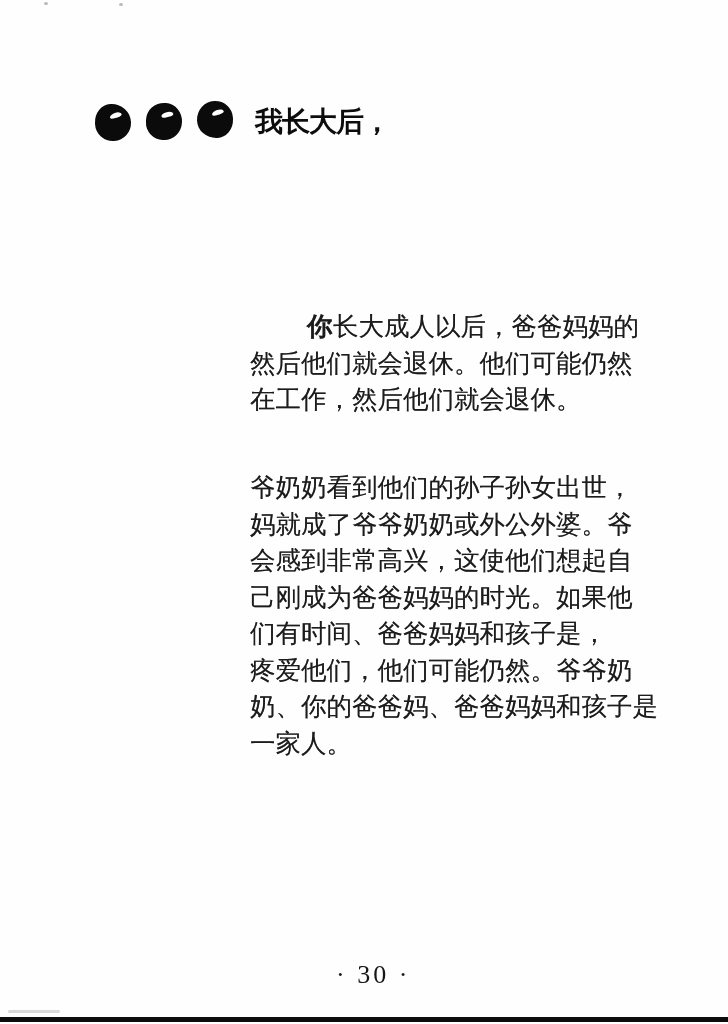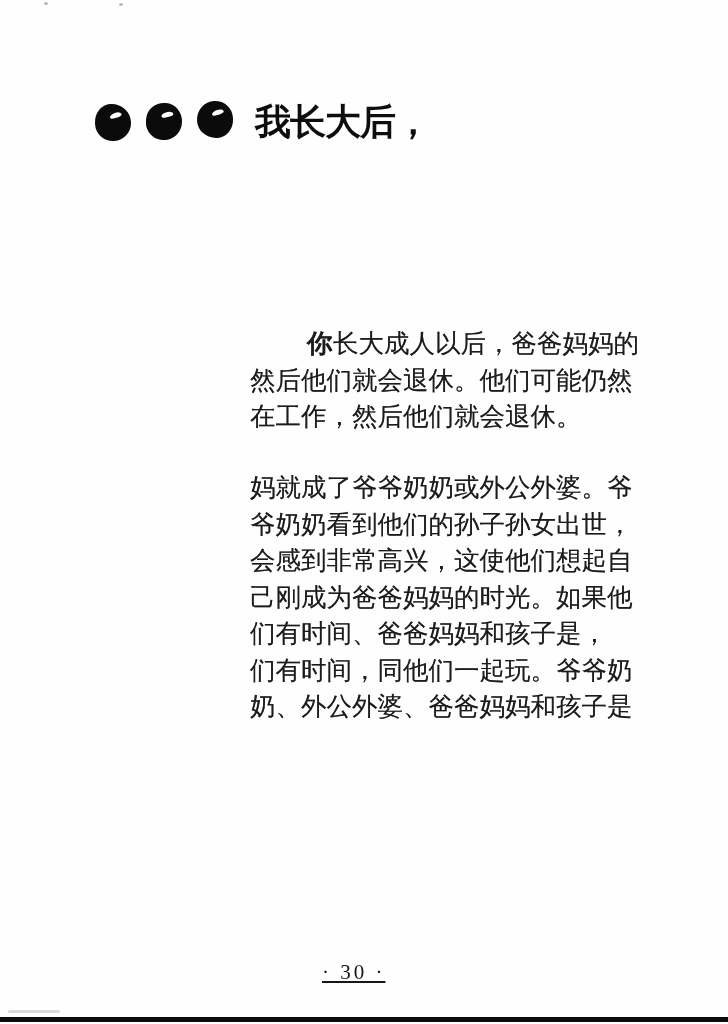--- a/index.html
+++ b/index.html
@@ -64,57 +64,56 @@
   .ball.b2 { left: 51px; top: 1px;  border-radius: 52% 48% 50% 50% / 48% 52% 52% 48%; transform: rotate(2deg); }
   .ball.b3 { left: 102px; top: -1px; border-radius: 50% 50% 46% 54% / 52% 48% 50% 50%; transform: rotate(-2deg); }
 
   
   .title {
     position: absolute;
     left: 255px; top: 96px;
     margin: 0;
     font-family: "Liberation Sans", "DejaVu Sans", sans-serif;
     font-weight: 700;
-    font-size: 36px;
+    font-size: 28px;
     line-height: 52px;
     letter-spacing: -1px;
     color: #0d0d0d;
     white-space: nowrap;
   }
   .title .t-line { display: block; }
 
   
   .para {
     position: absolute;
     left: 250px;
     font-size: 25.5px;
     line-height: 36.5px;
     color: #1c1c1c;
     text-shadow: 0 0 0.6px rgba(20,20,20,0.55);
     white-space: nowrap;
   }
-  .para.p1 { top: 325px; }
+  .para.p1 { top: 308px; }
   .para.p2 { top: 470px; }
   .line { display: block; }
   .line.indent { padding-left: 57px; }
   .lead {
     font-family: "Liberation Sans", "DejaVu Sans", sans-serif;
     font-weight: 700;
     letter-spacing: 0.5px;
   }
 
   
   .pagenum {
     position: absolute;
-    left: 322px; top: 960px;
-    font-size: 21px;
+    left: 336px; top: 960px;
+    font-size: 26px;
     letter-spacing: 3px;
     color: #171717;
     white-space: nowrap;
-    text-decoration: underline;
   }
 </style>
 </head>
 <body>
 
 <div class="page">
 
   <span class="speck s1"></span>
   <span class="speck s2"></span>
 
@@ -128,27 +127,28 @@
     <span class="t-line">我长大后，</span>
   </h1>
 
   <div class="para p1">
     <span class="line indent"><span class="lead">你</span><span>长大成人以后，爸爸妈妈的</span></span>
     <span class="line">然后他们就会退休。他们可能仍然</span>
     <span class="line">在工作，然后他们就会退休。</span>
   </div>
 
   <div class="para p2">
+    <span class="line">爷奶奶看到他们的孙子孙女出世，</span>
     <span class="line">妈就成了爷爷奶奶或外公外婆。爷</span>
-    <span class="line">爷奶奶看到他们的孙子孙女出世，</span>
     <span class="line">会感到非常高兴，这使他们想起自</span>
     <span class="line">己刚成为爸爸妈妈的时光。如果他</span>
     <span class="line">们有时间、爸爸妈妈和孩子是，</span>
-    <span class="line">们有时间，同他们一起玩。爷爷奶</span>
-    <span class="line">奶、外公外婆、爸爸妈妈和孩子是</span>
+    <span class="line">疼爱他们，他们可能仍然。爷爷奶</span>
+    <span class="line">奶、你的爸爸妈、爸爸妈妈和孩子是</span>
+    <span class="line">一家人。</span>
   </div>
 
   <div class="pagenum">· 30 ·</div>
 
   <div class="smudge"></div>
   <div class="bottom-rule"></div>
 
 </div>
 
 </body></html>

